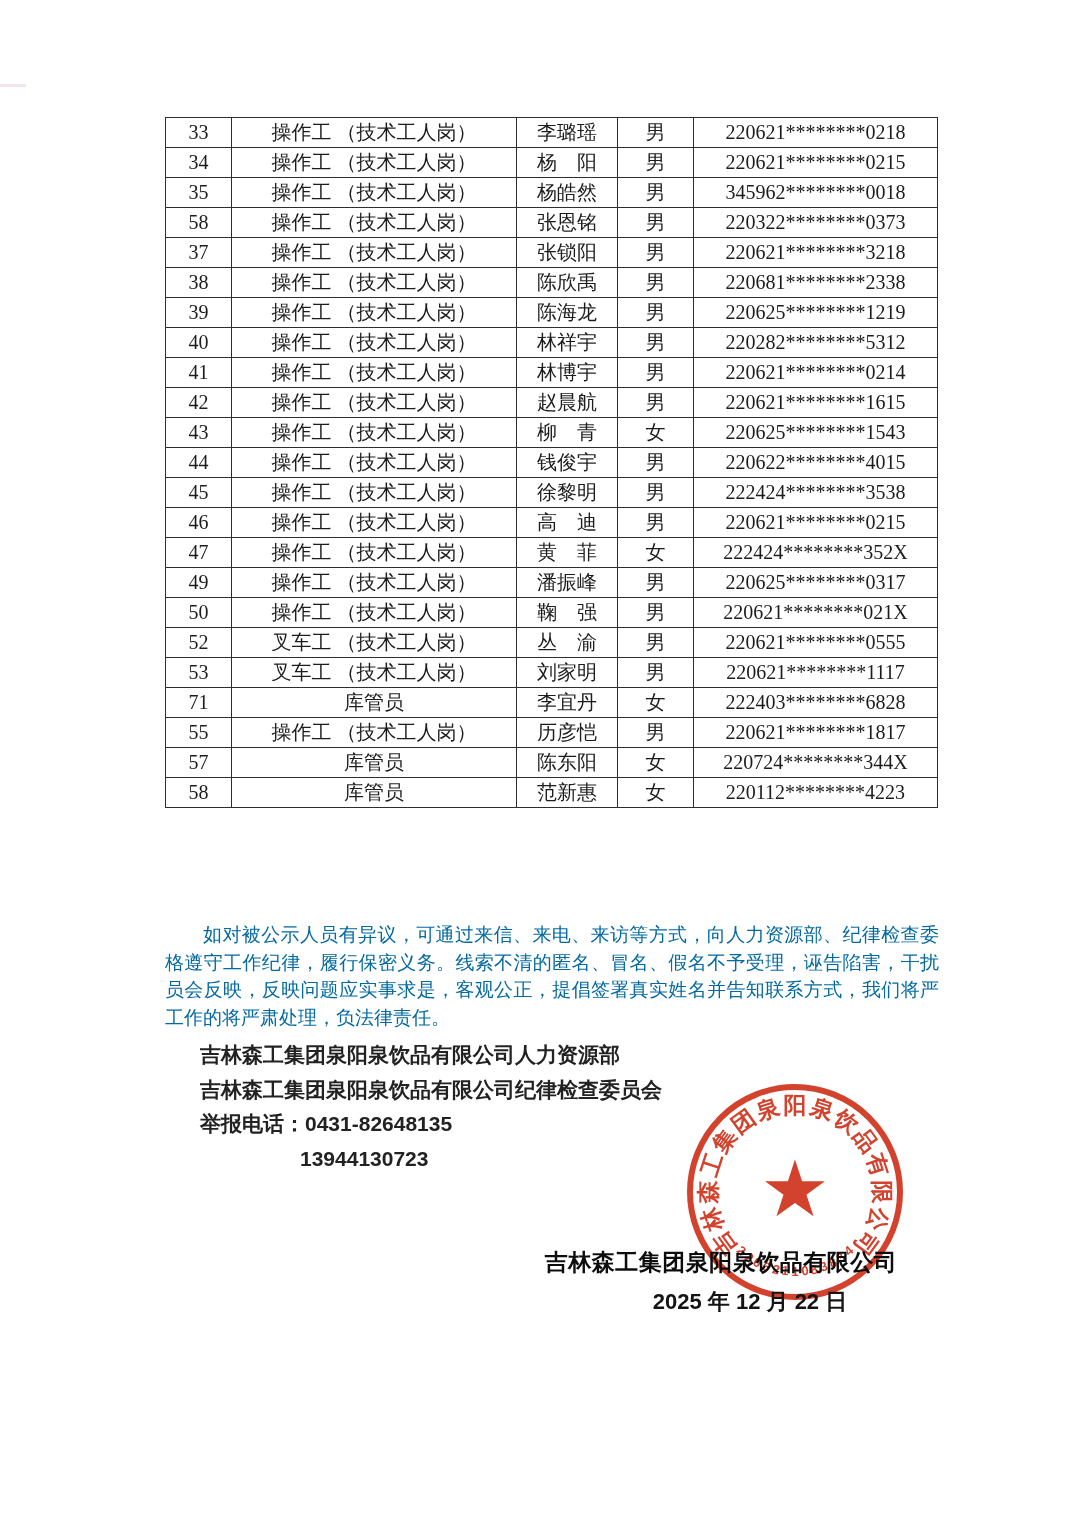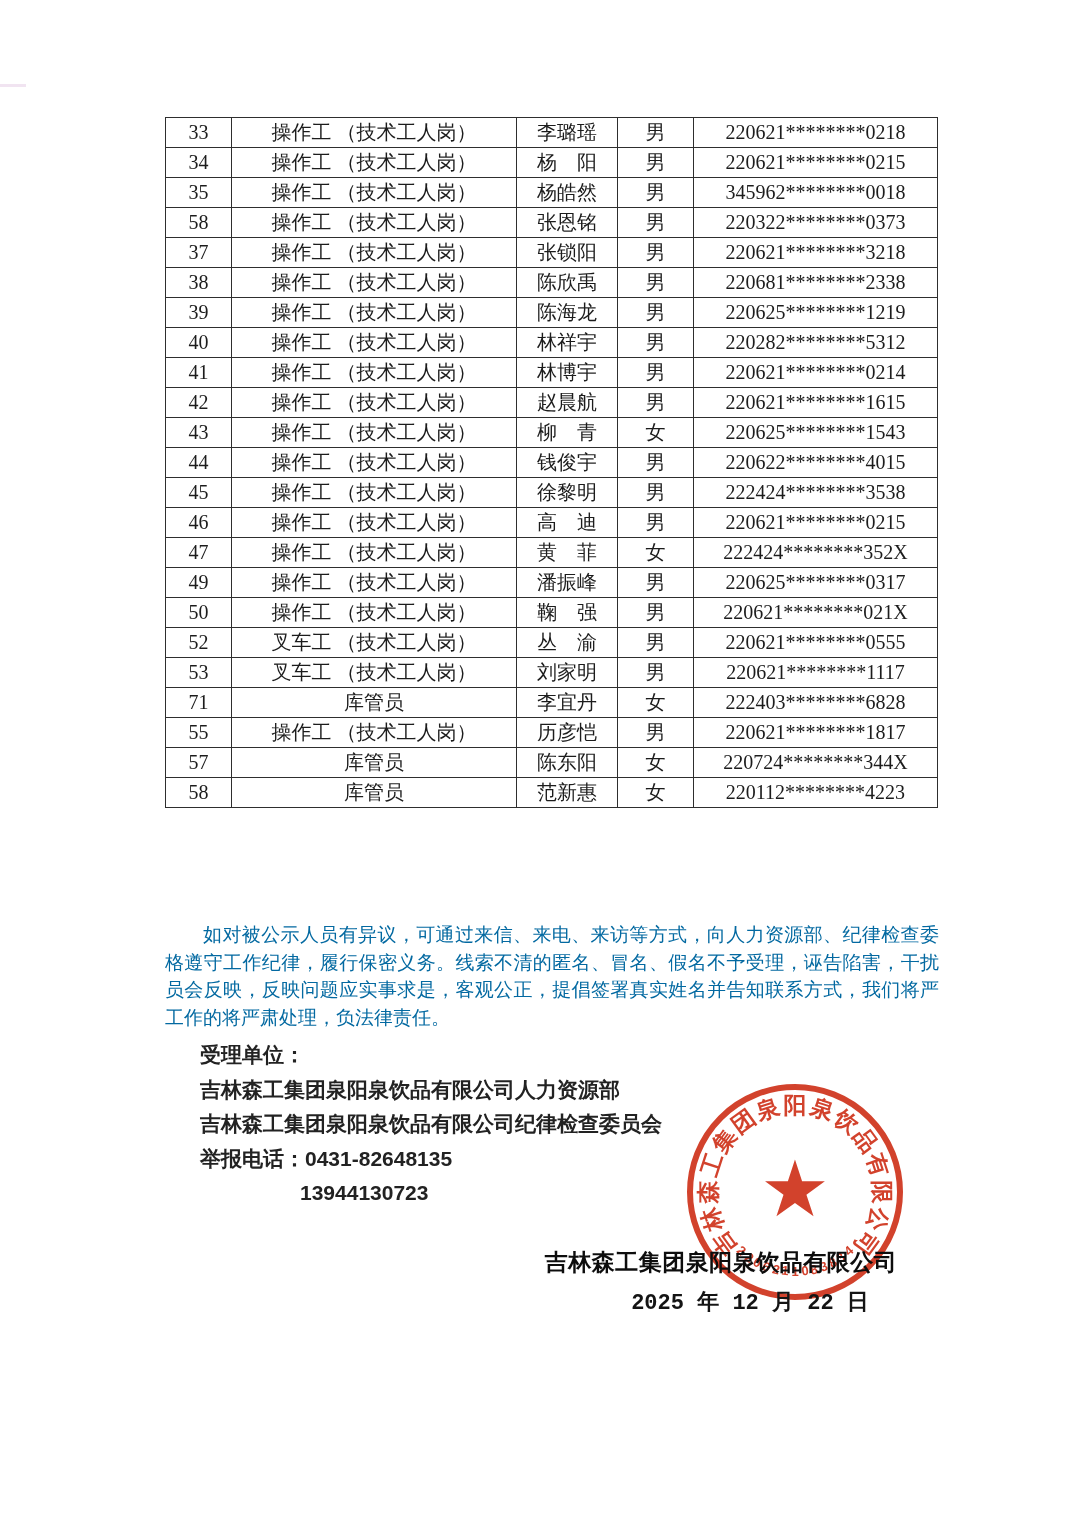--- a/index.html
+++ b/index.html
@@ -115,21 +115,21 @@
     font-size: 23px;
     font-weight: 700;
     color: #0d0d0d;
     letter-spacing: 0.5px;
   }
   .sig-date {
     position: absolute;
     left: 540px; top: 1287px;
     width: 420px;
     text-align: center;
-    font-family: Liberation Mono, monospace;
+    font-family: Liberation Sans, sans-serif;
     font-weight: 600;
     font-size: 22px;
     color: #141414;
   }
 </style>
 </head>
 <body>
 
 <div class="page">
 
@@ -309,21 +309,20 @@
   </table>
 
   <div class="notice">
     <div class="line first">如对被公示人员有异议，可通过来信、来电、来访等方式，向人力资源部、纪律检查委</div>
     <div class="line">格遵守工作纪律，履行保密义务。线索不清的匿名、冒名、假名不予受理，诬告陷害，干扰</div>
     <div class="line">员会反映，反映问题应实事求是，客观公正，提倡签署真实姓名并告知联系方式，我们将严</div>
     <div class="line last">工作的将严肃处理，负法律责任。</div>
   </div>
 
   <div class="contact">
-    <div>受理单位：</div>
     <div>吉林森工集团泉阳泉饮品有限公司人力资源部</div>
     <div>吉林森工集团泉阳泉饮品有限公司纪律检查委员会</div>
     <div>举报电话：0431-82648135</div>
     <div class="phone2">13944130723</div>
   </div>
 
   <div class="seal" id="seal">
     <div class="seal-ring"></div>
     <div class="seal-star">★</div>
   <span class="seal-char" style="left: 38.4245px; top: 158.55px; transform: rotate(-126deg);">吉</span>

